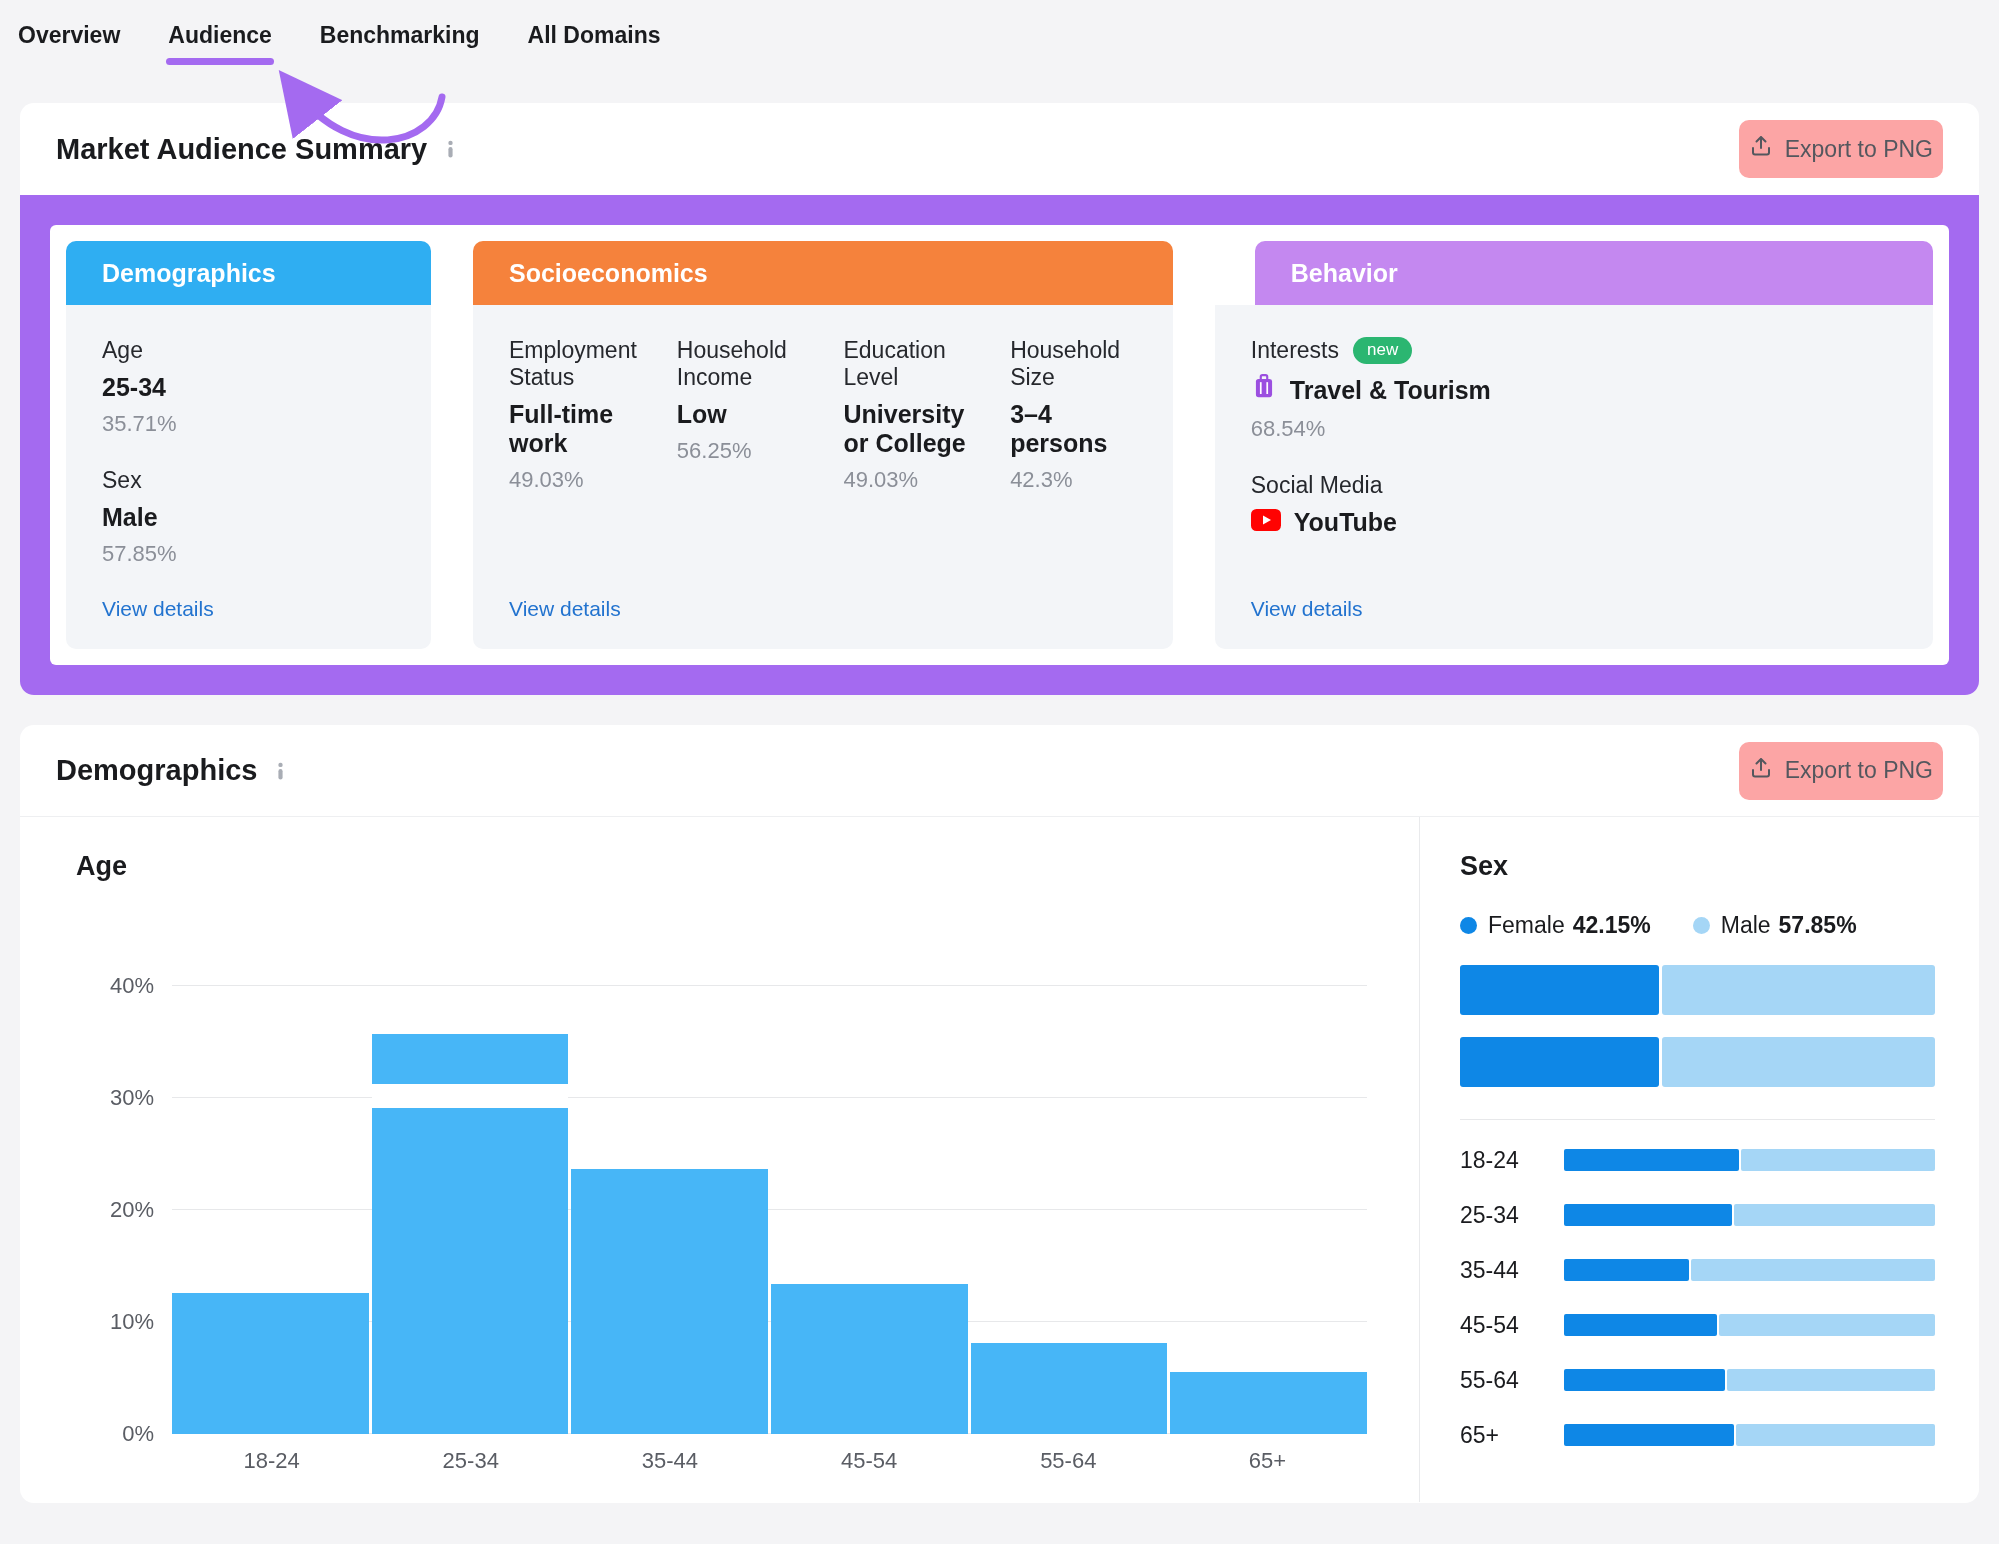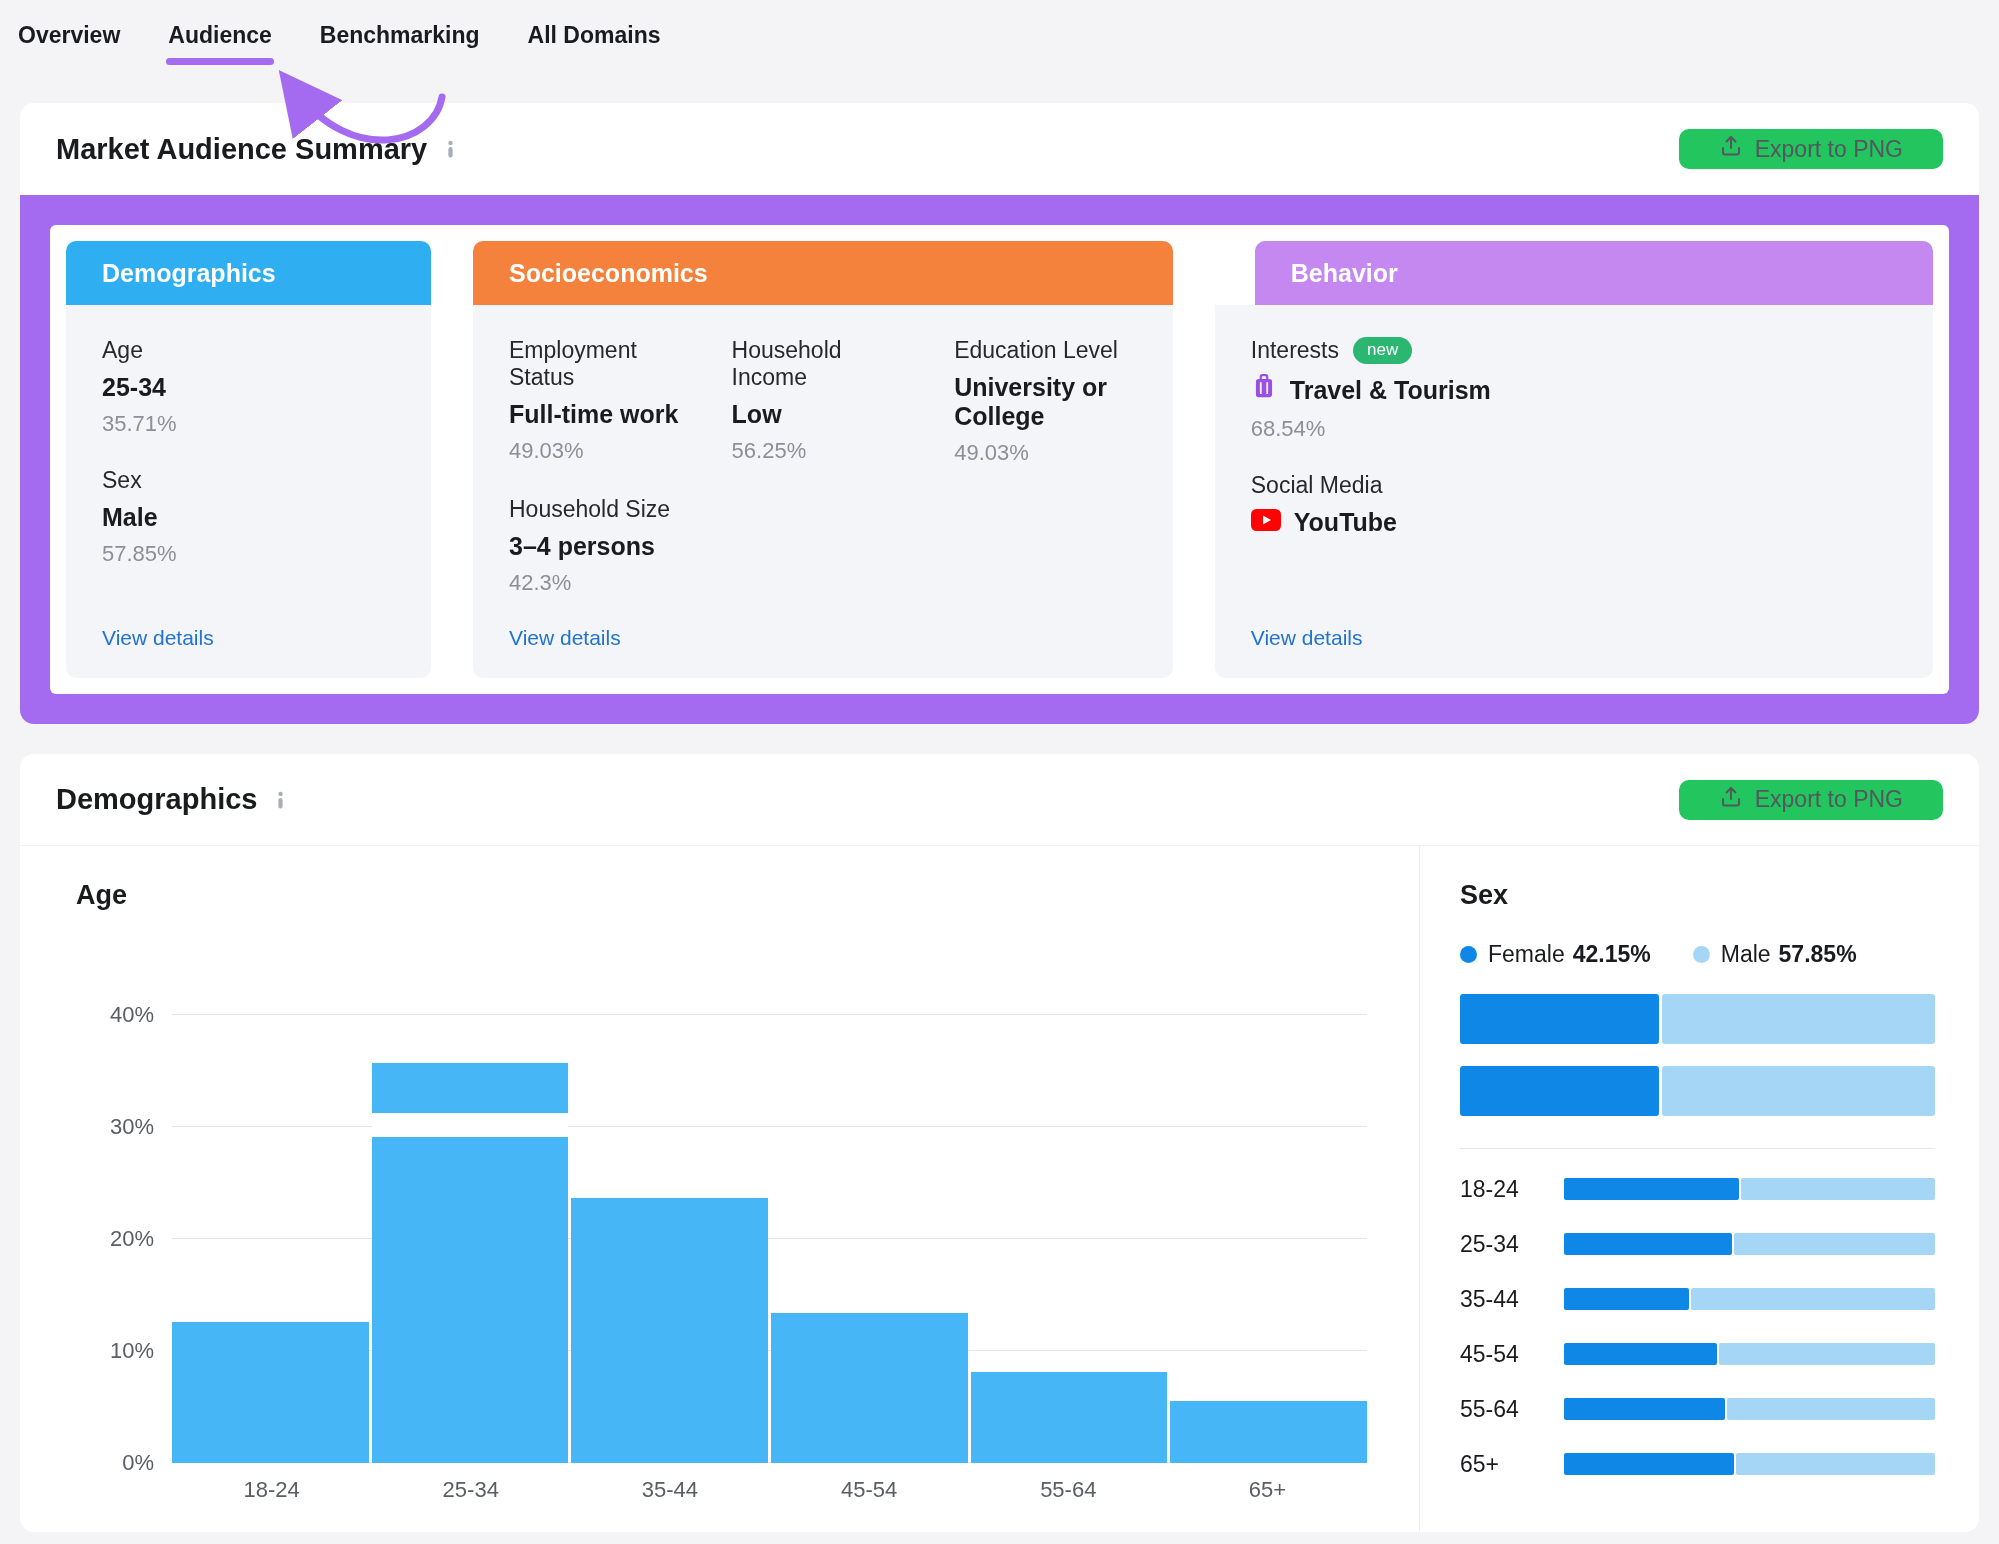--- a/index.html
+++ b/index.html
@@ -17,43 +17,43 @@
   .nav-item { font-size:23px; font-weight:600; position:relative; cursor:pointer; white-space:nowrap; }
   .nav-item .underline { position:absolute; left:-2px; right:-2px; bottom:-16px; height:7px; border-radius:4px; }
 
   .arrow-wrap { position:absolute; left:252px; top:52px; width:210px; height:115px; z-index:6; pointer-events:none; }
 
   
   .card { background:#FFFFFF; border-radius:14px; margin:0 20px; position:relative; }
   .card-header { display:flex; align-items:center; padding:0 36px; height:92px; }
   .card-title { font-size:29px; font-weight:700; }
   .info-icon { margin-left:14px; display:inline-flex; align-items:center; }
-  .export-btn { margin-left:auto; display:flex; align-items:center; gap:12px; background:#22c55e; border:none;
-    border-radius:10px; height:40px; padding:0 40px; font-size:23px; color:#54575E; font-family:inherit; cursor:pointer; }
+  .export-btn { margin-left:auto; display:flex; align-items:center; gap:12px; background:#fca5a5; border:none;
+    border-radius:10px; height:58px; padding:0 10px; font-size:23px; color:#54575E; font-family:inherit; cursor:pointer; }
 
   #summary-card { margin-top:54px; }
 
   
   .summary-frame { padding:30px; border-radius:0 0 14px 14px; }
   .summary-inner { background:#FFFFFF; border-radius:6px; padding:16px; display:grid;
     grid-template-columns:365px 1.9fr 1.95fr; gap:42px; }
 
   .subcard { display:flex; flex-direction:column; border-radius:10px; }
   .subcard-header { height:64px; display:flex; align-items:center; padding:0 36px;
     border-radius:10px 10px 0 0; color:#fff; font-size:25px; font-weight:700; }
   .subcard-body { flex:1; background:#F3F5F8; border-radius:0 0 10px 10px;
     padding:32px 36px 28px; display:flex; flex-direction:column; }
 
   .stat { margin-bottom:30px; }
   .stat-label { font-size:23px; color:#26282D; margin-bottom:9px; display:flex; align-items:center; gap:14px; }
   .stat-value { font-size:25px; font-weight:700; margin-bottom:9px; display:flex; align-items:center; gap:13px; }
   .stat-pct { font-size:22px; color:#8B8F98; }
   .view-details { margin-top:auto; font-size:21px; color:#2273CF; cursor:pointer; text-decoration:none; display:inline-block; }
 
-  .socio-grid { display:grid; grid-template-columns:1fr 1fr 1fr; column-gap:40px; }
+  .socio-grid { display:grid; grid-template-columns:1fr 1fr 1fr 1fr; column-gap:40px; }
 
   .badge { background:#2BB671; color:#fff; font-size:17px; font-weight:400; padding:4px 14px; border-radius:14px; line-height:1.1; }
 
   
   #demo-card { margin-top:30px; height:778px; overflow:hidden; }
   #demo-card .card-header { border-bottom:1px solid #EEEFF1; }
   .demo-body { display:flex; height:685px; }
   .demo-left { flex:1; padding:34px 40px 0 56px; position:relative; }
   .demo-right { width:560px; border-left:1px solid #E9EAEC; padding:34px 44px 0 40px; }
   .section-subtitle { font-size:27px; font-weight:700; }

